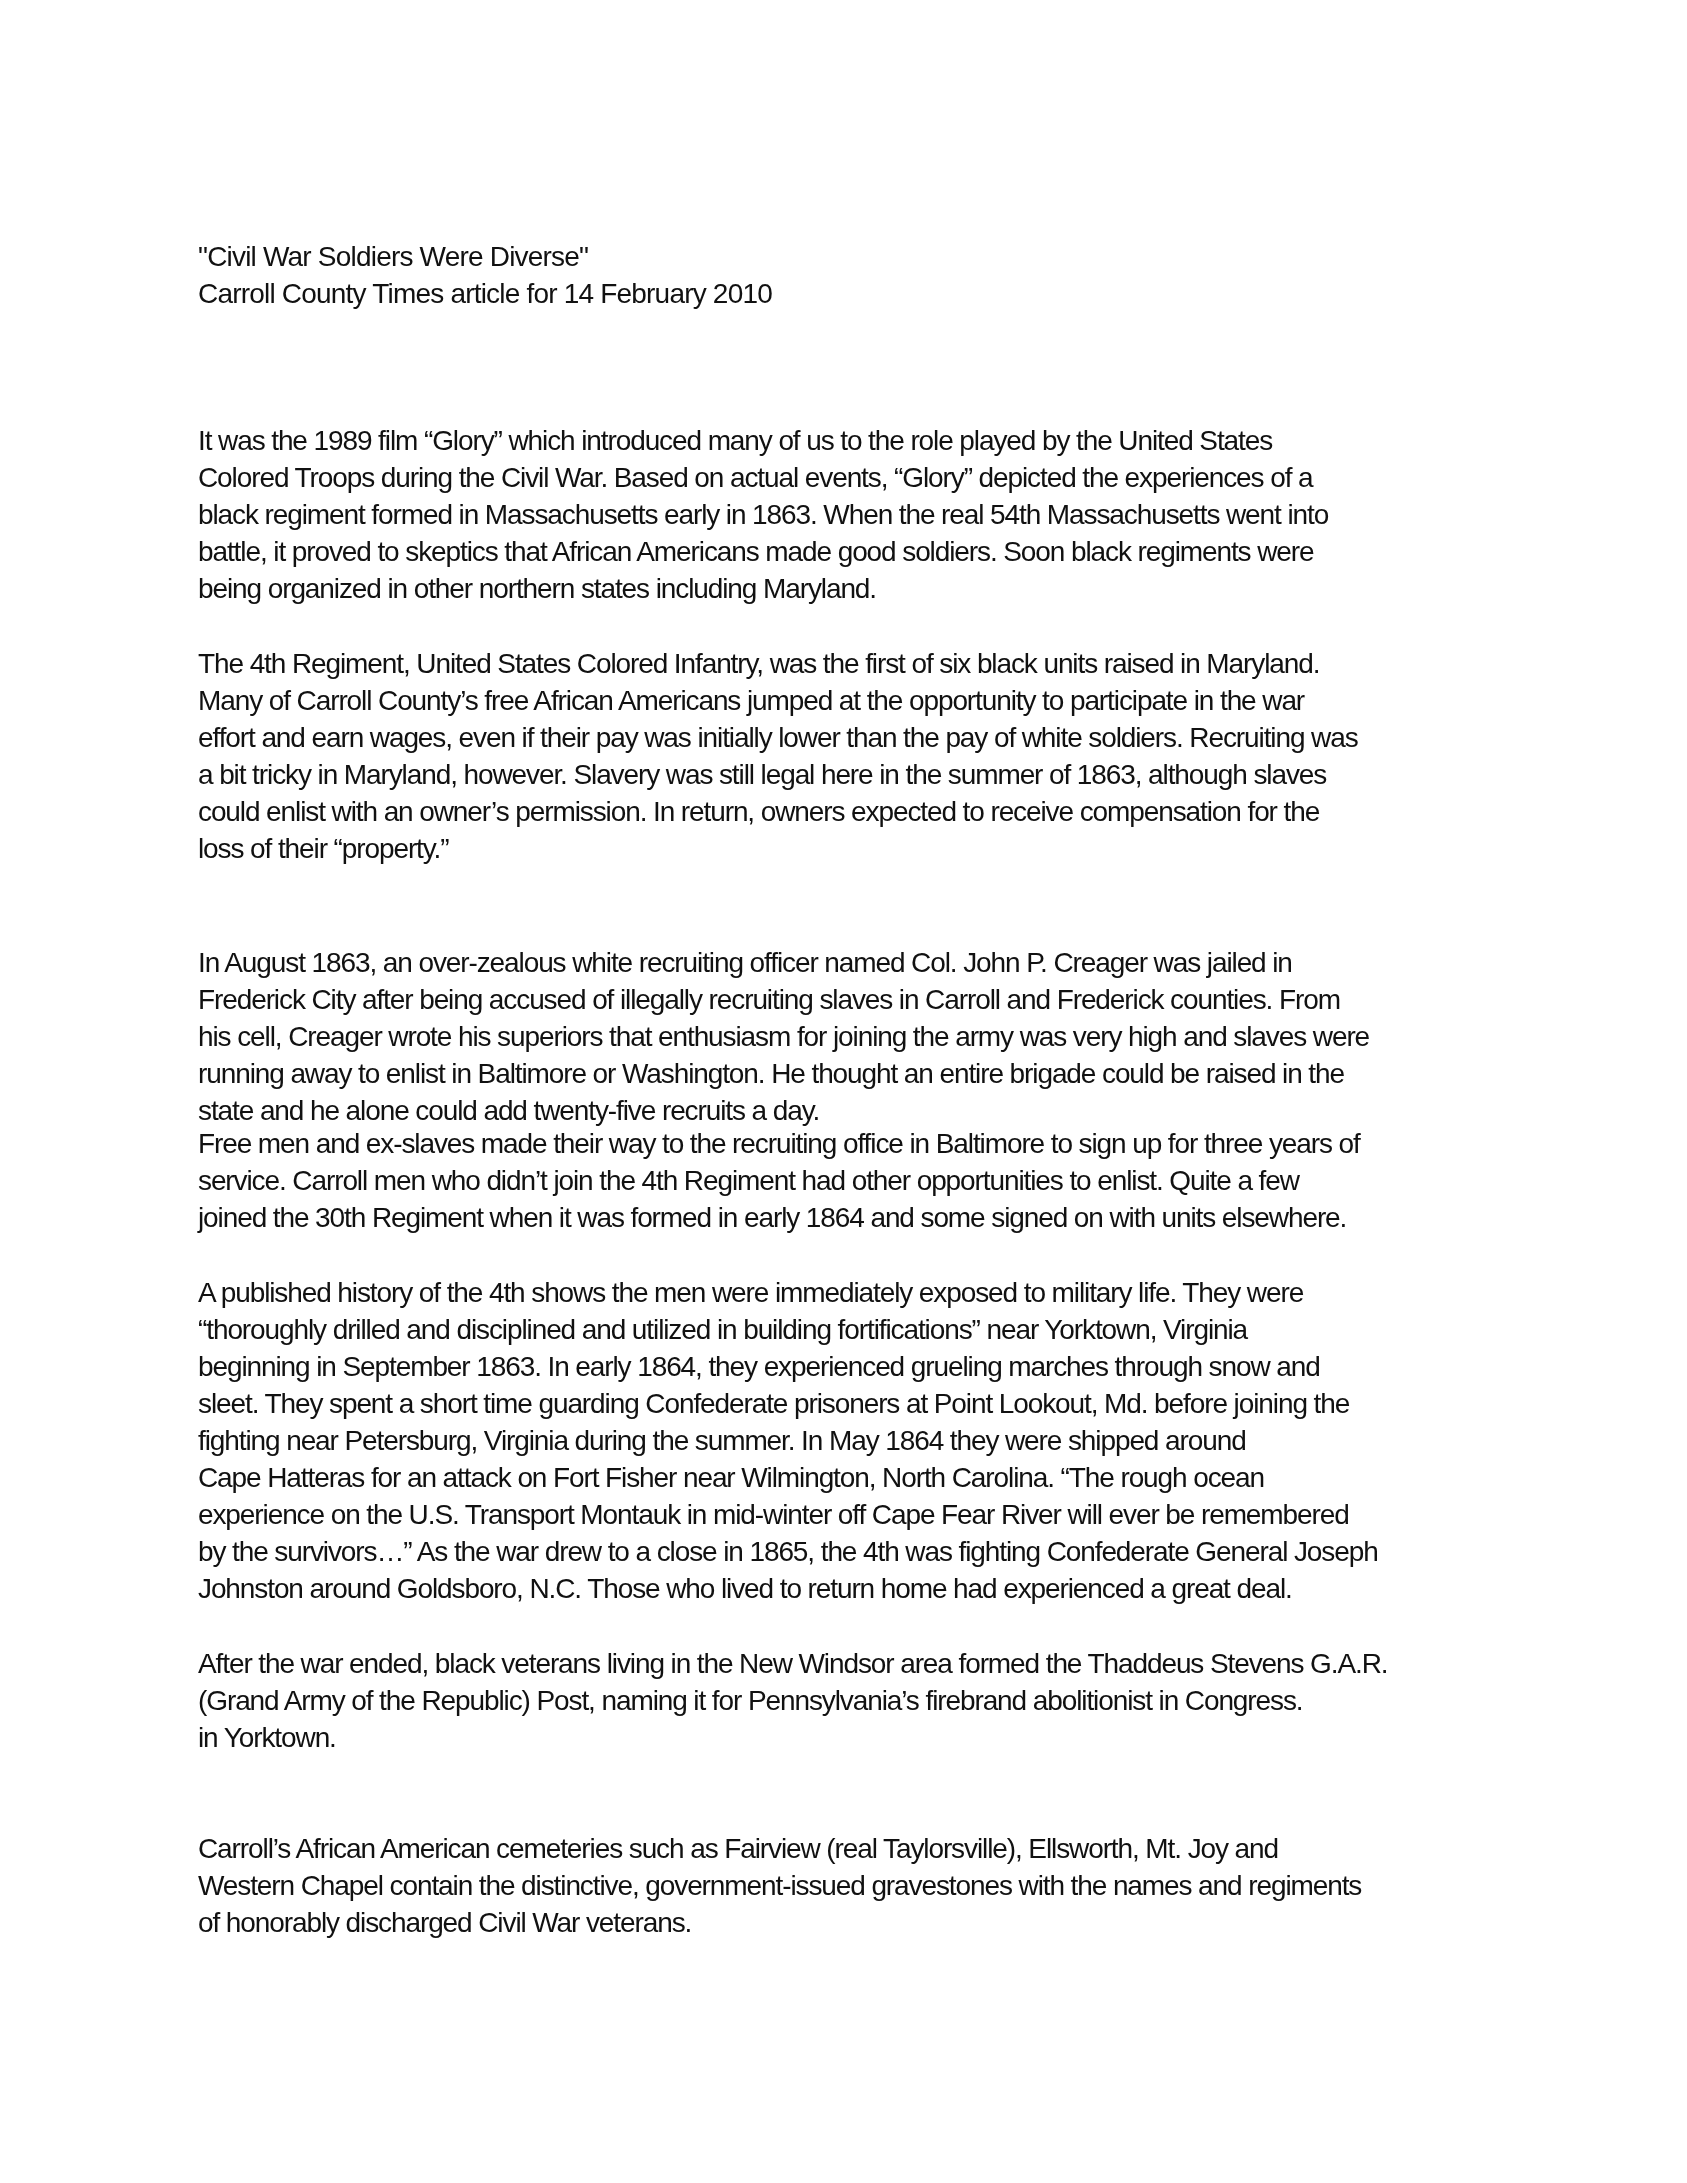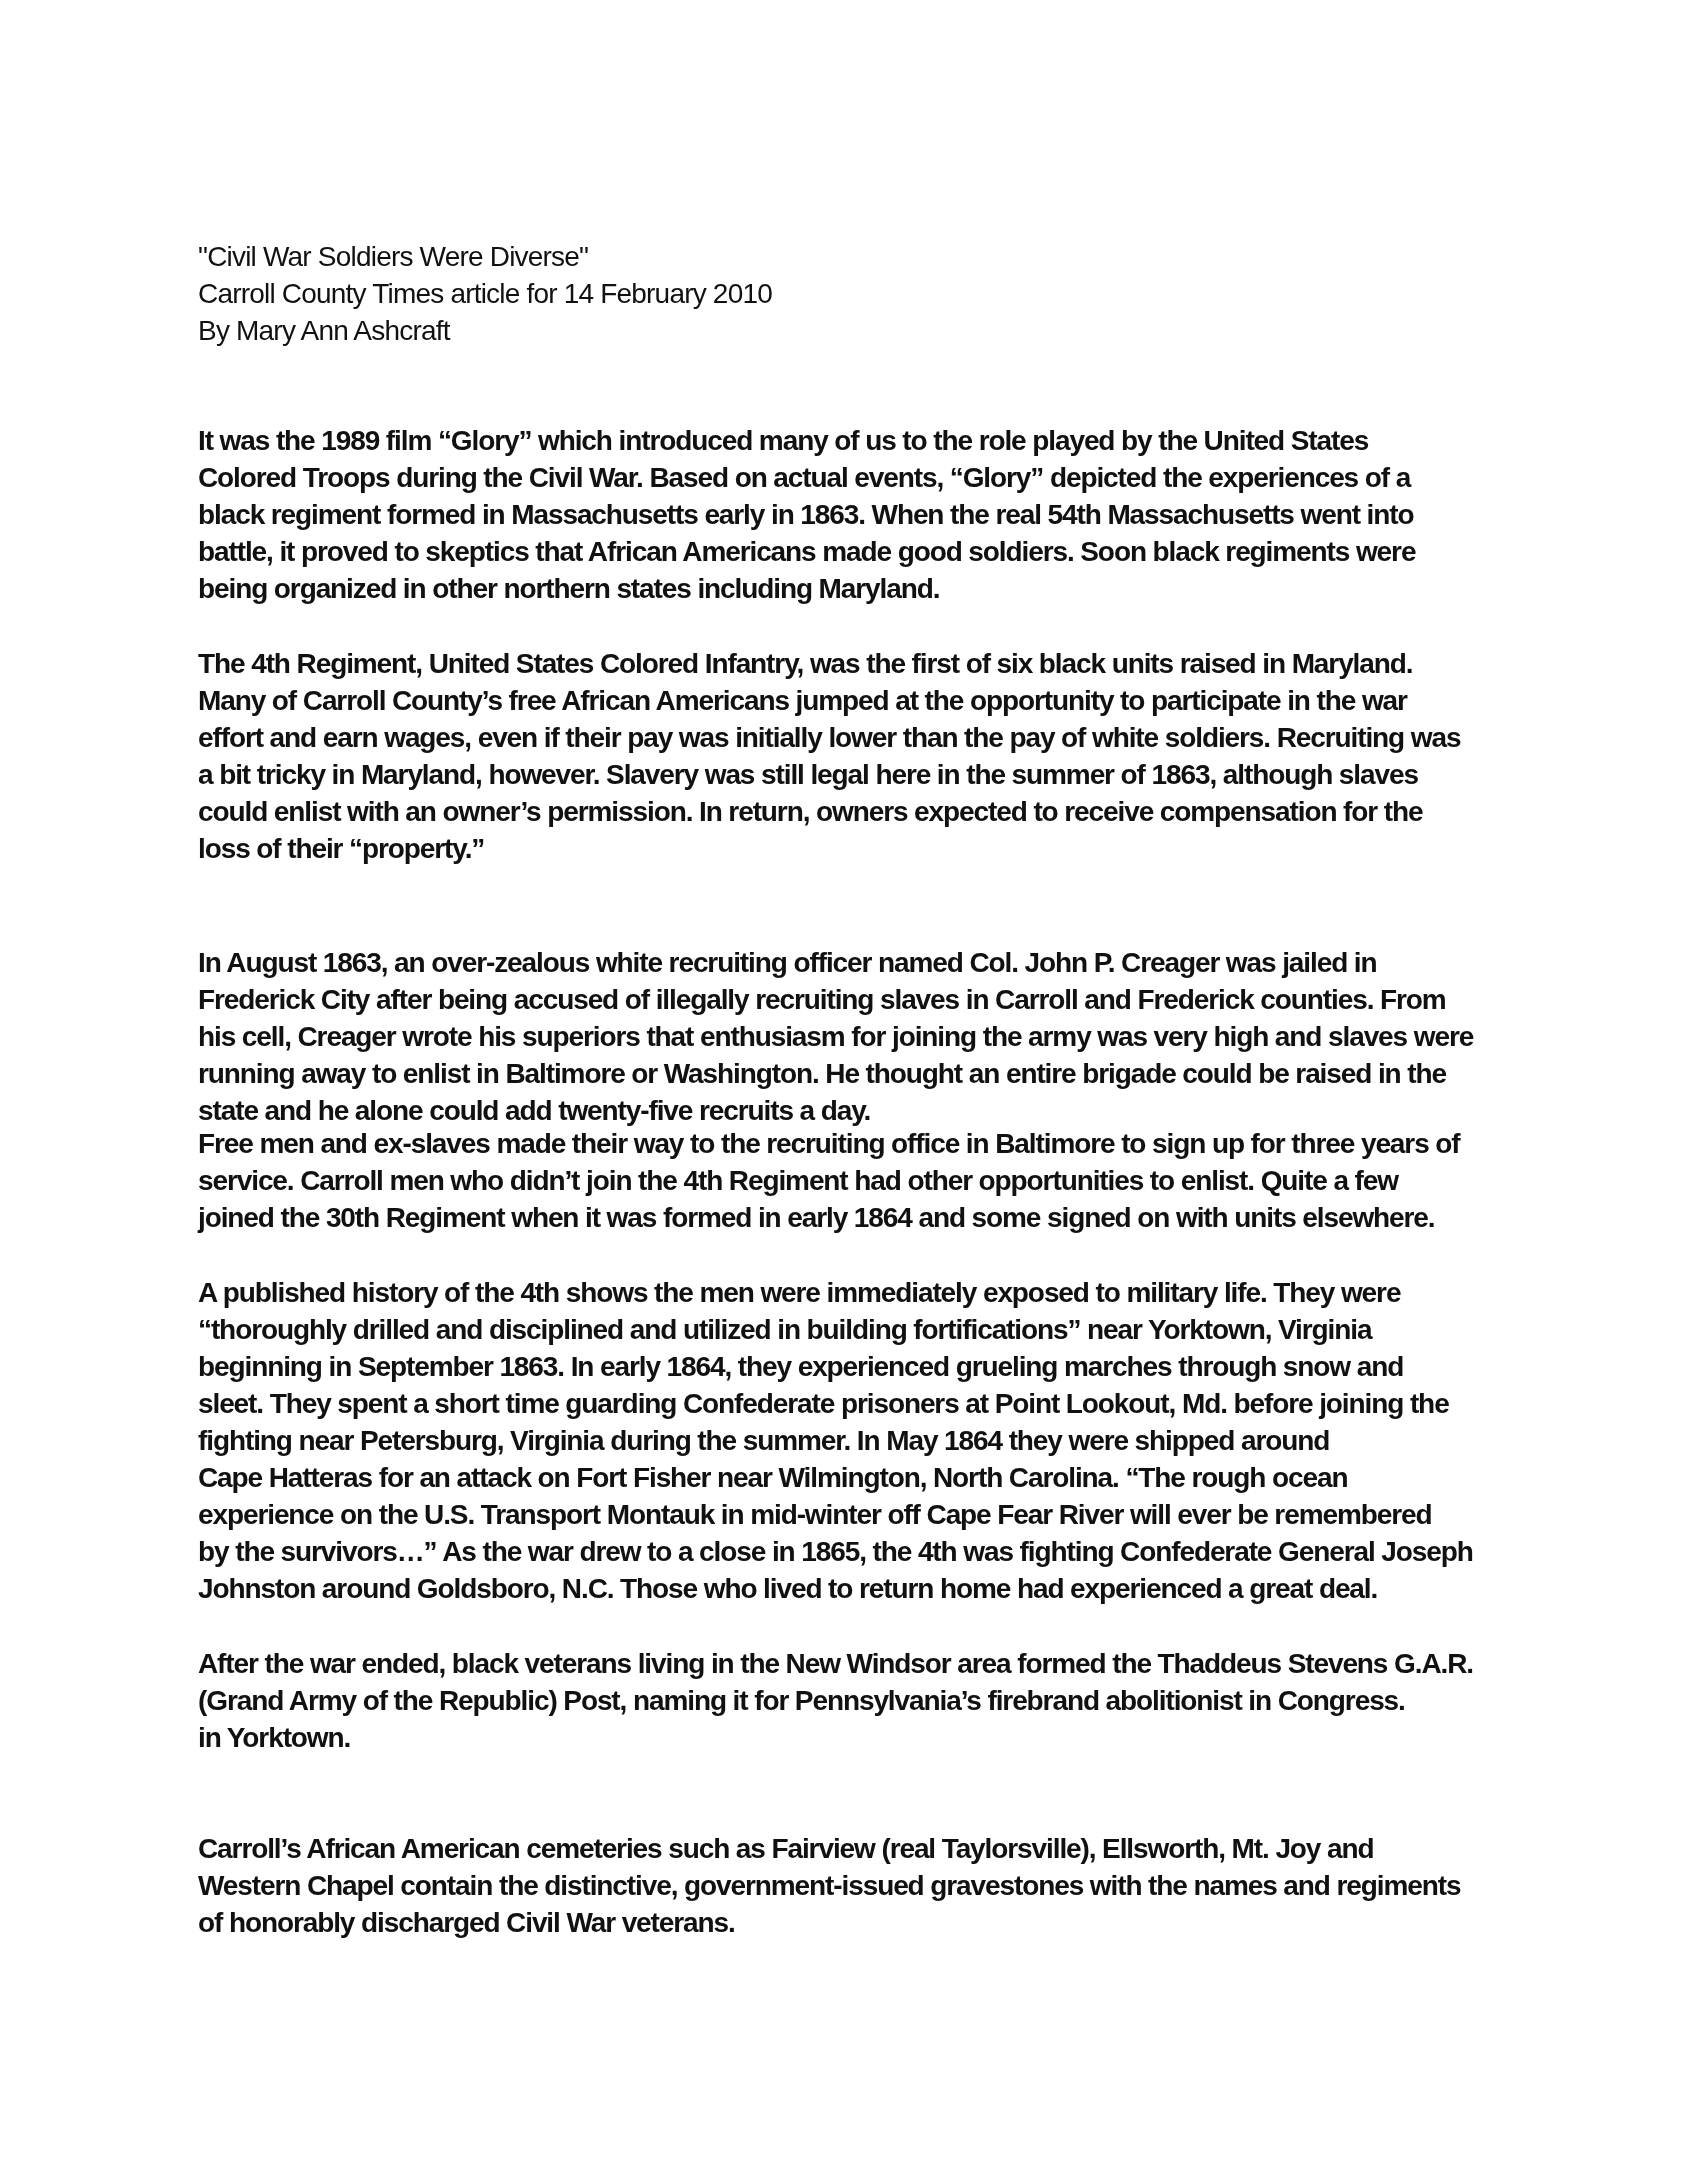--- a/index.html
+++ b/index.html
@@ -33,36 +33,34 @@
       white-space: nowrap;
       letter-spacing: -0.8px;
     }
     .para {
       position: absolute;
       left: 198px;
       width: 1336px;
       font-size: 28px;
       line-height: 37px;
       letter-spacing: -1.1px;
-      font-weight: bold;
     }
     .line {
       display: block;
       white-space: nowrap;
     }
   </style>
 </head>
 <body>
 
 <div class="page">
 
   <div class="header">
     <div class="header-line">"Civil War Soldiers Were Diverse"</div>
     <div class="header-line">Carroll County Times article for 14 February 2010</div>
-    <div class="header-line">By Mary Ann Ashcraft</div>
   </div>
 
   <div class="para" style="top:422px;">
     <span class="line">It was the 1989 film “Glory” which introduced many of us to the role played by the United States</span>
     <span class="line">Colored Troops during the Civil War.  Based on actual events, “Glory” depicted the experiences of a</span>
     <span class="line">black regiment formed in Massachusetts early in 1863.  When the real 54th Massachusetts went into</span>
     <span class="line">battle, it proved to skeptics that African Americans made good soldiers.  Soon black regiments were</span>
     <span class="line">being organized in other northern states including Maryland.</span>
   </div>
 

